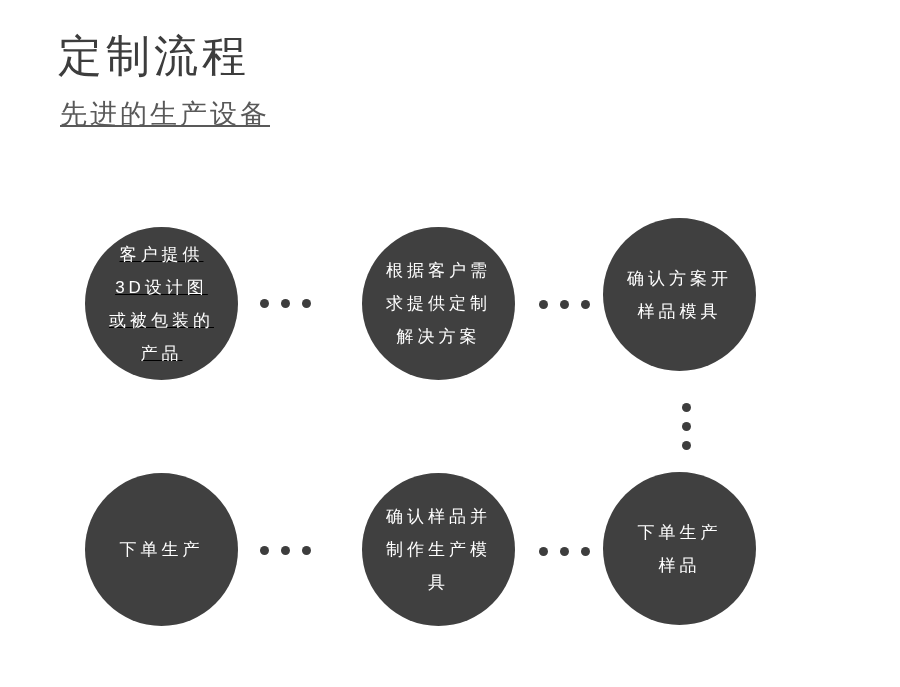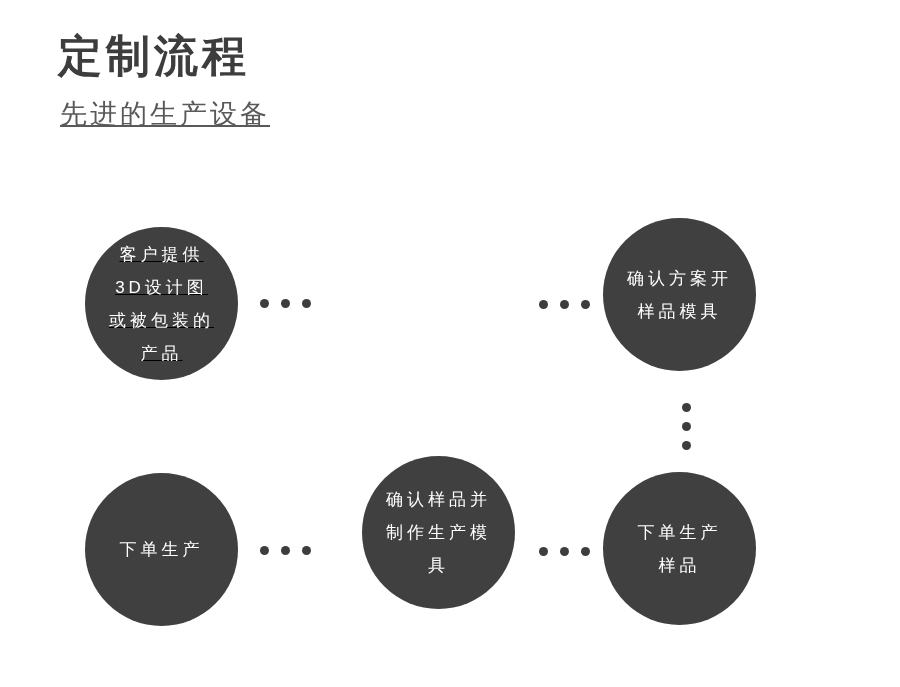--- a/index.html
+++ b/index.html
@@ -14,21 +14,21 @@
     height: 687px;
     background: #ffffff;
     overflow: hidden;
   }
   .page-title {
     position: absolute;
     left: 58px;
     top: 28px;
     margin: 0;
     font-size: 44px;
-    font-weight: 700;
+    font-weight: 400;
     letter-spacing: 4px;
     color: #3d3d3d;
     line-height: 56px;
     text-align: right;
   }
   .page-subtitle {
     position: absolute;
     left: 60px;
     top: 96px;
     font-size: 27px;
@@ -53,21 +53,21 @@
     color: #ffffff;
     font-size: 17px;
     letter-spacing: 4px;
     line-height: 33px;
     white-space: pre-line;
   }
   .c1 { left: 85px;  top: 227px; text-decoration: underline; }
   .c2 { left: 362px; top: 227px; }
   .c3 { left: 603px; top: 218px; }
   .c4 { left: 85px;  top: 473px; }
-  .c5 { left: 362px; top: 456px; font-family: Liberation Serif, serif; }
+  .c5 { left: 362px; top: 473px; font-family: Liberation Serif, serif; }
   .c6 { left: 603px; top: 472px; }
   .dots {
     position: absolute;
     display: flex;
     gap: 12px;
   }
   .dots.horizontal { flex-direction: row; }
   .dots.vertical   { flex-direction: column; gap: 10px; }
   .dots i {
     width: 9px;
@@ -99,20 +99,25 @@
 或被包装的
 产品</span>
   </div>
 
   <div class="dots horizontal d1">
     <i></i>
       <i></i>
       <i></i>
   </div>
 
+  <div class="circle c2">
+    <span class="circle-text">根据客户需
+求提供定制
+解决方案</span>
+  </div>
 
   <div class="dots horizontal d2">
     <i></i>
       <i></i>
       <i></i>
   </div>
 
   <div class="circle c3">
     <span class="circle-text">确认方案开
 样品模具</span>

